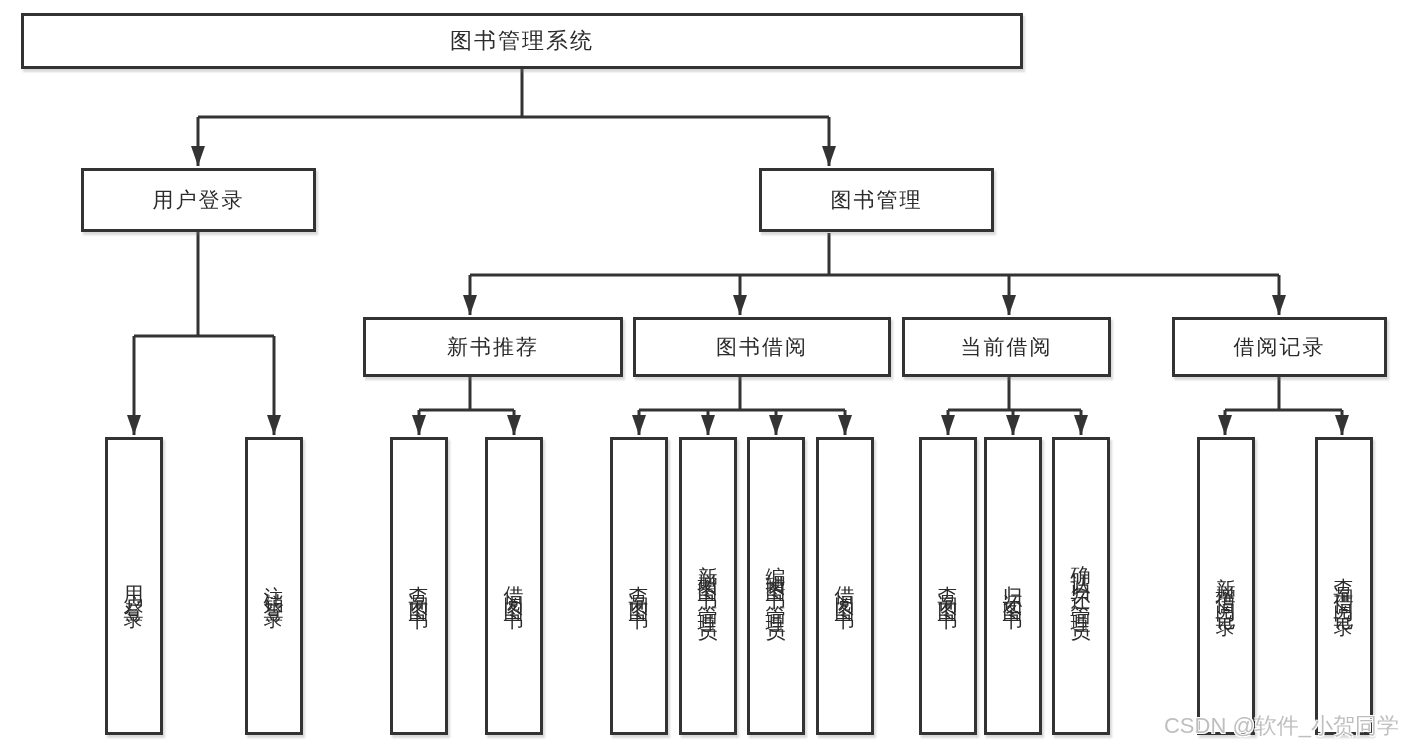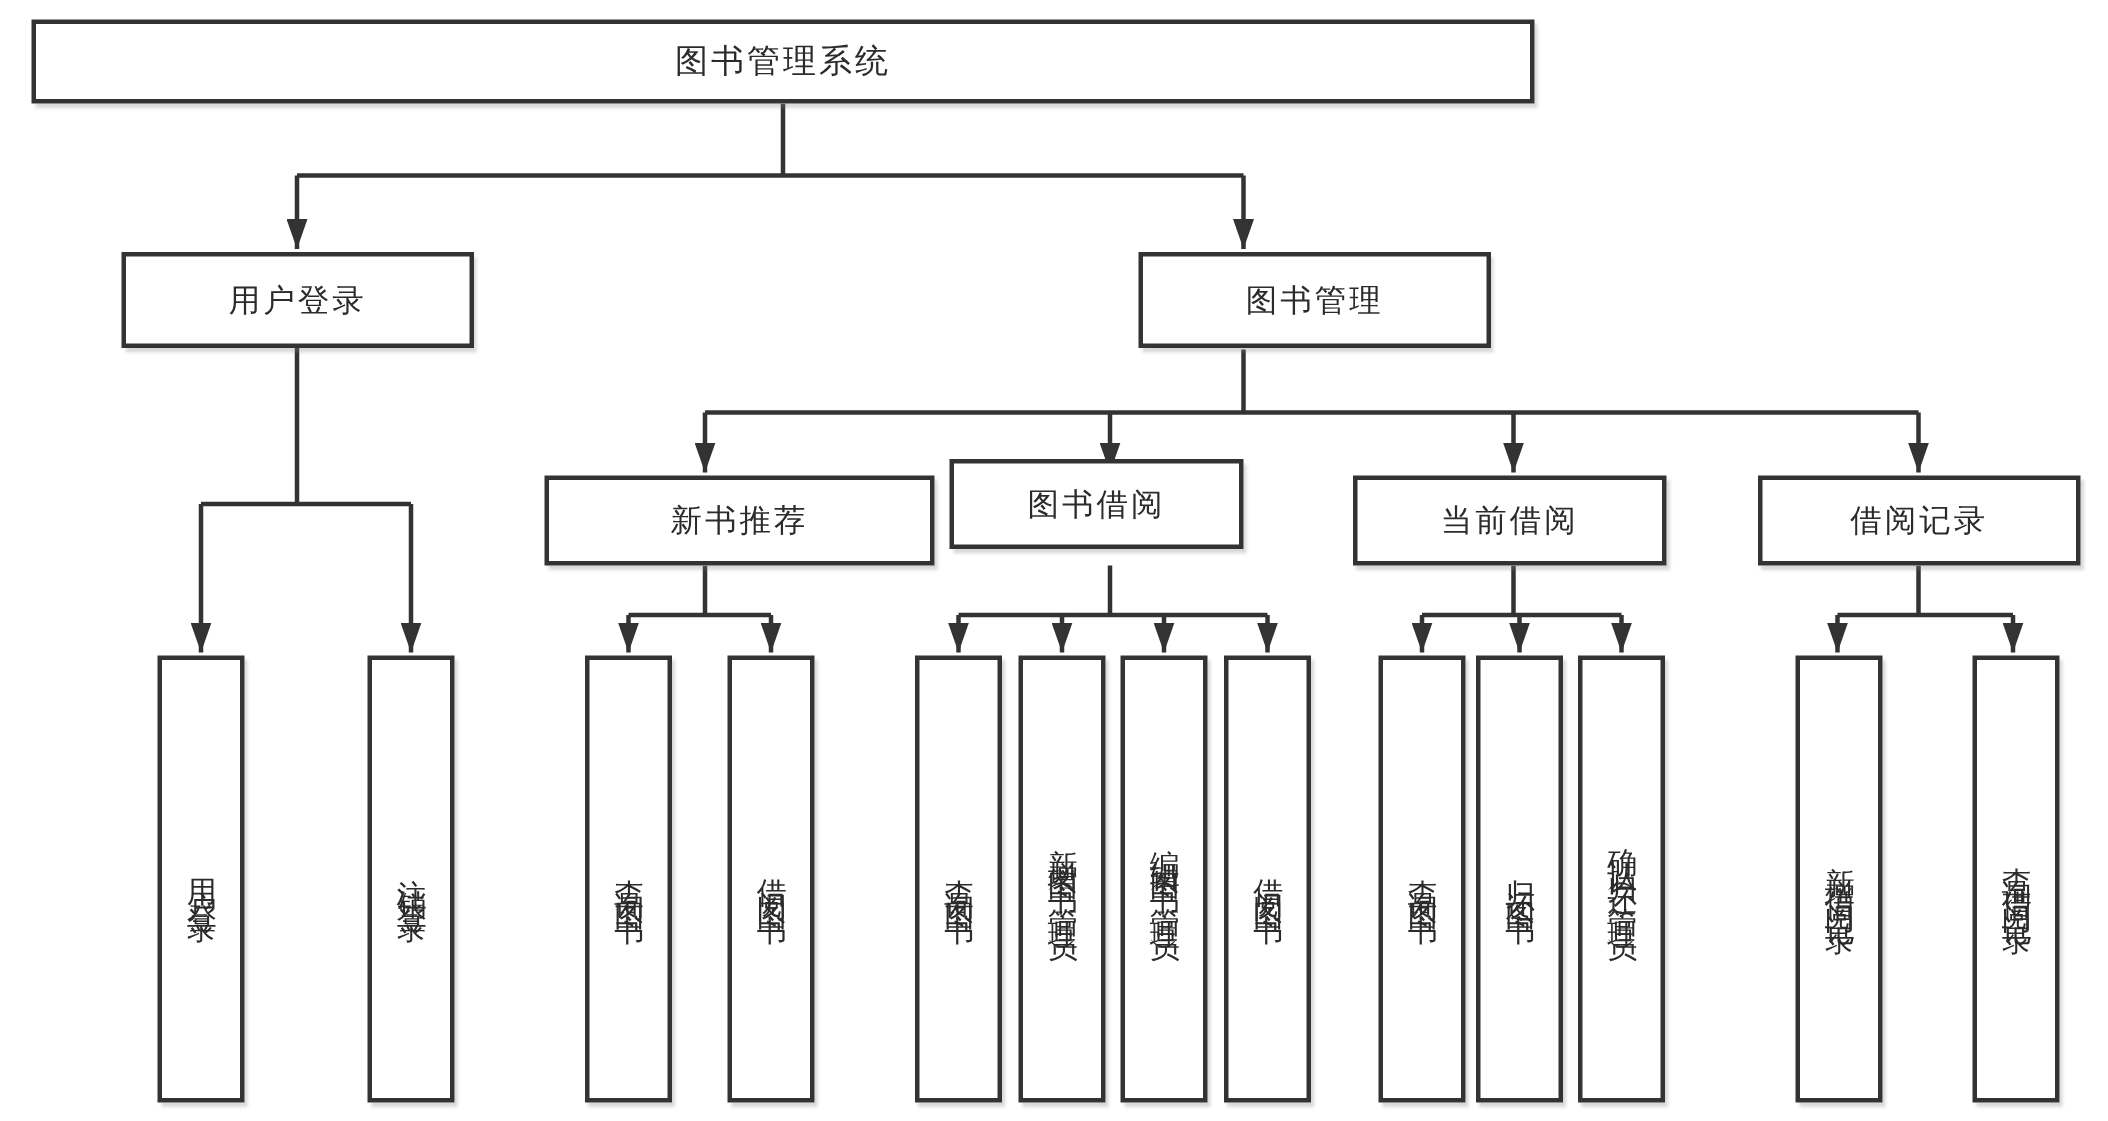--- a/index.html
+++ b/index.html
@@ -111,21 +111,21 @@
       <path d="M1342 410 V435" marker-end="url(#arrow)"></path>
     </g>
   </svg>
 
   <div class="node hnode root-node" style="left:21px; top:13px; width:1002px; height:56px;">图书管理系统</div>
 
   <div class="node hnode" style="left:81px; top:168px; width:235px; height:64px;">用户登录</div>
   <div class="node hnode" style="left:712px; top:168px; width:235px; height:64px;margin-left:47px;">图书管理</div>
 
   <div class="node hnode" style="left:363px; top:317px; width:260px; height:60px;">新书推荐</div>
-  <div class="node hnode" style="left:633px; top:306px; width:196px; height:60px;">图书借阅</div>
+  <div class="node hnode" style="left:633px; top:317px; width:258px; height:60px;">图书借阅</div>
   <div class="node hnode" style="left:902px; top:317px; width:209px; height:60px;">当前借阅</div>
   <div class="node hnode" style="left:1172px; top:317px; width:215px; height:60px;">借阅记录</div>
 
   <div class="node vnode" style="left:105px; top:437px; width:58px; height:298px;">用户登录</div>
   <div class="node vnode" style="left:245px; top:437px; width:58px; height:298px;">注销登录</div>
 
   <div class="node vnode" style="left:390px; top:437px; width:58px; height:298px;">查询图书</div>
   <div class="node vnode" style="left:485px; top:437px; width:58px; height:298px;">借阅图书</div>
 
   <div class="node vnode" style="left:610px; top:437px; width:58px; height:298px;">查询图书</div>
@@ -133,14 +133,15 @@
   <div class="node vnode" style="left:747px; top:437px; width:58px; height:298px;">编辑图书（管理员）</div>
   <div class="node vnode" style="left:816px; top:437px; width:58px; height:298px;">借阅图书</div>
 
   <div class="node vnode" style="left:919px; top:437px; width:58px; height:298px;">查询图书</div>
   <div class="node vnode" style="left:984px; top:437px; width:58px; height:298px;">归还图书</div>
   <div class="node vnode" style="left:1052px; top:437px; width:58px; height:298px;">确认归还（管理员）</div>
 
   <div class="node vnode" style="left:1197px; top:437px; width:58px; height:298px;">新增借阅记录</div>
   <div class="node vnode" style="left:1315px; top:437px; width:58px; height:298px;">查询借阅记录</div>
 
+  <div class="watermark">CSDN @软件_小贺同学</div>
 
 </div>
 
 </body></html>

